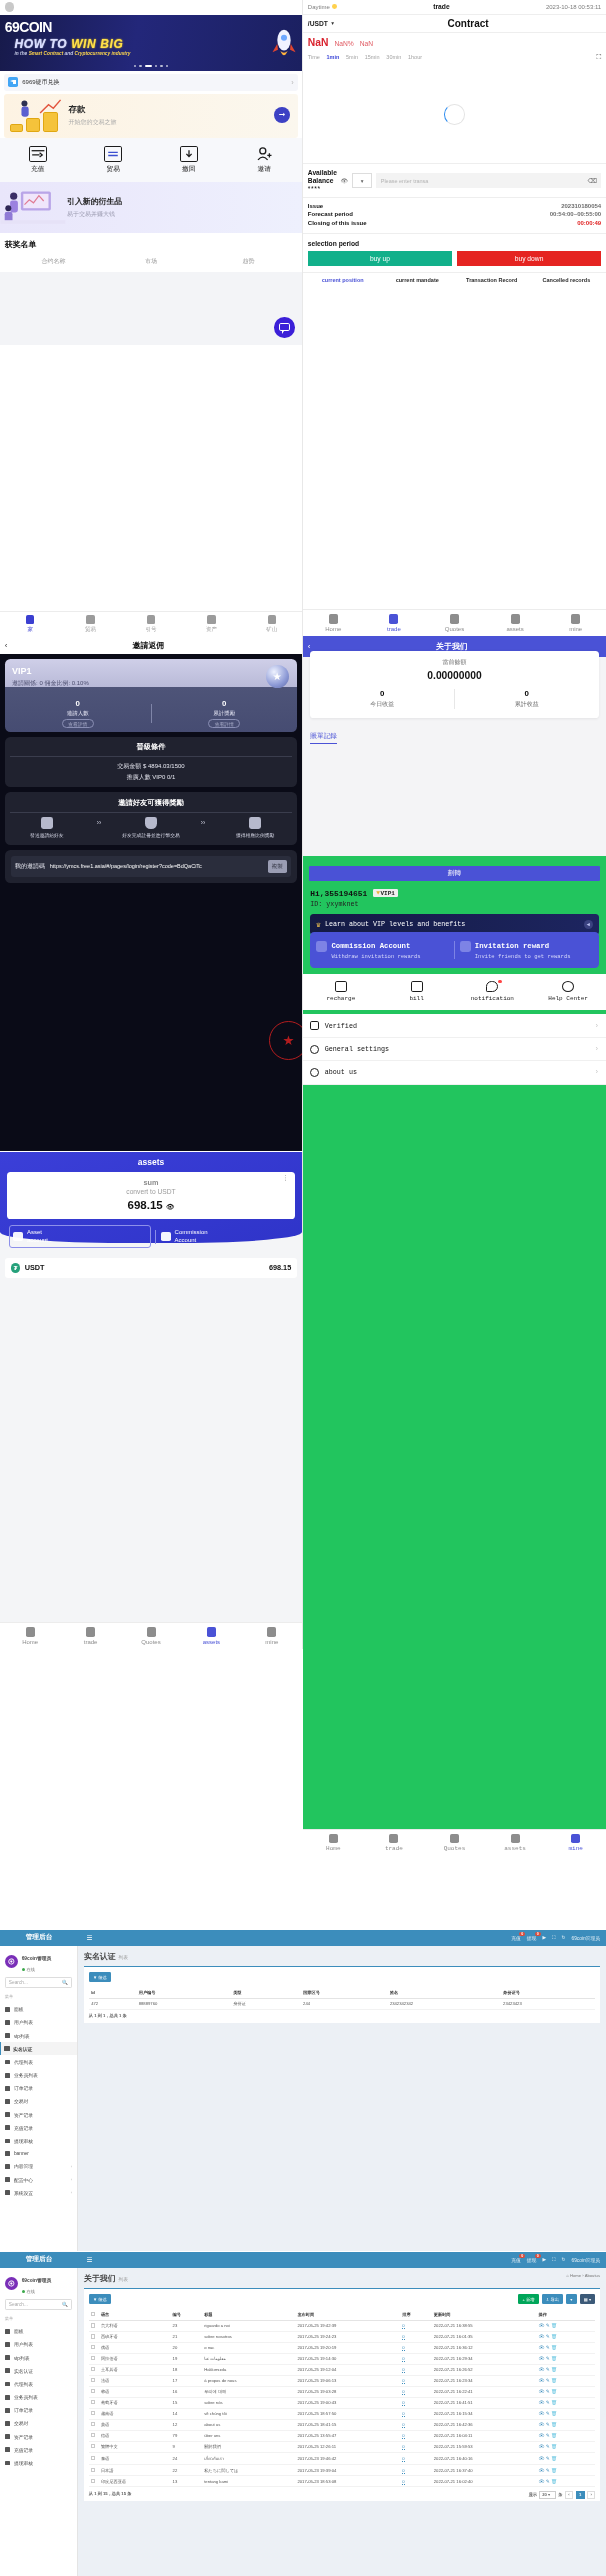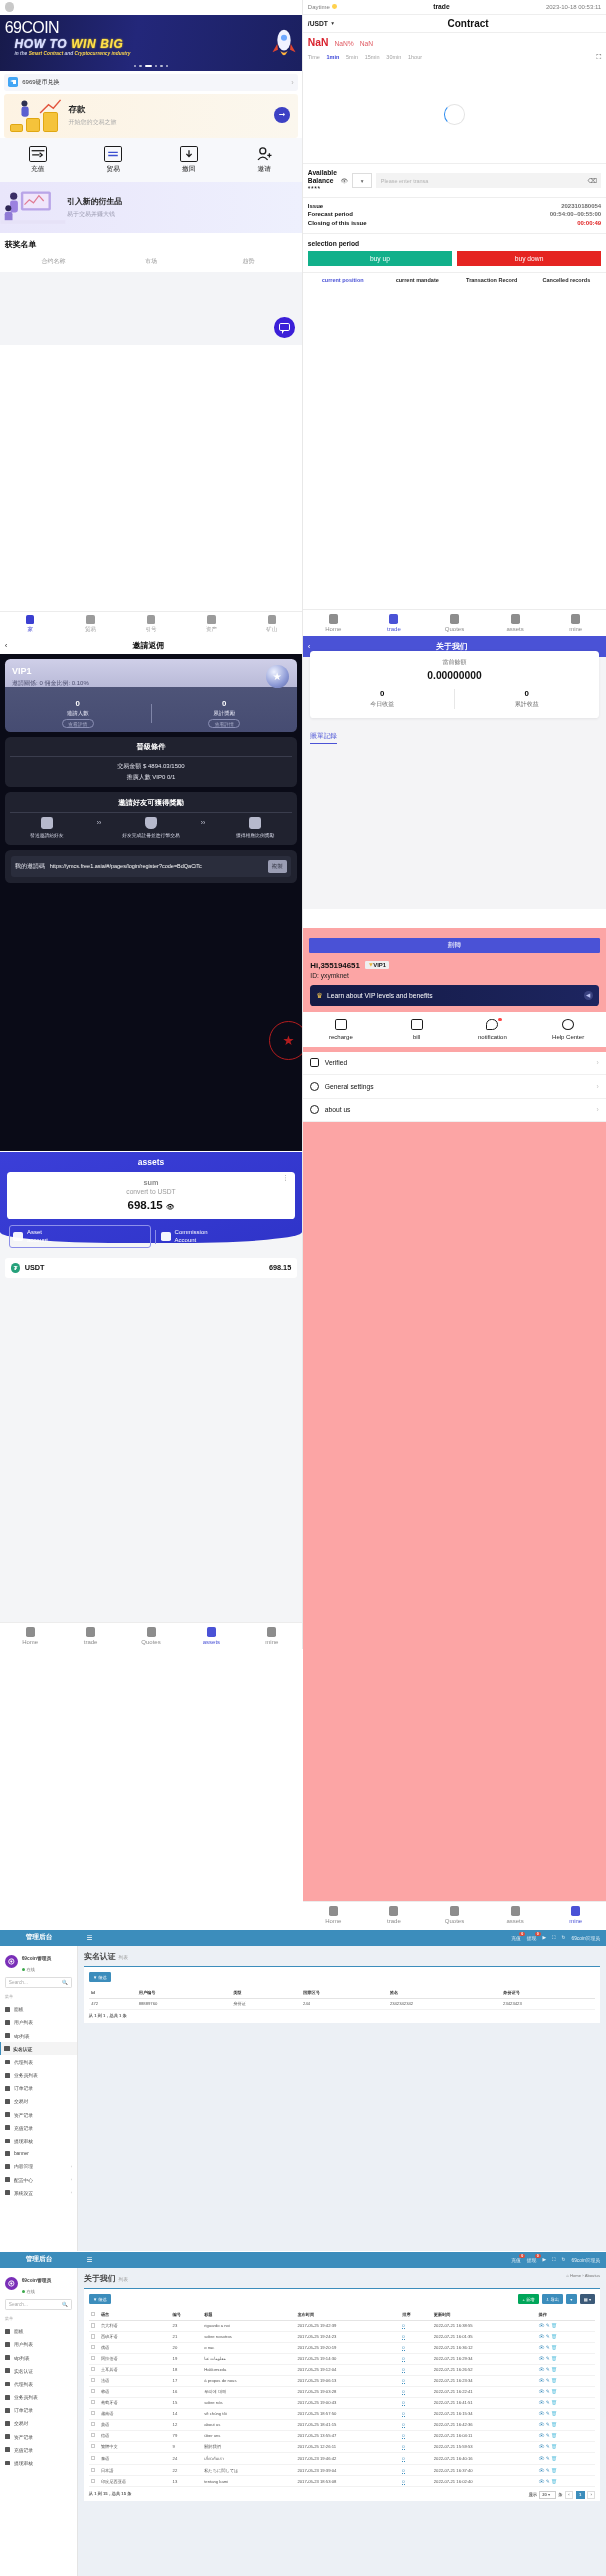--- a/index.html
+++ b/index.html
@@ -7,21 +7,21 @@
   .panel{position:absolute;}
   .L{left:0;width:303px;}
   .R{left:303px;width:303px;}
 
   
   #home{top:0;height:636px;background:#fff;border-right:0.6px solid #e8e8e8;overflow:hidden;}
   .statusbar{height:14.5px;display:flex;align-items:center;padding:0 4.8px;background:#fff;}
   .avatar-sm{width:9.7px;height:9.7px;border-radius:50%;background:#c9c9c9;position:relative;}
   .avatar-sm::after{content:"";position:absolute;left:1.8px;top:4.8px;width:6px;height:4.2px;border-radius:3px 3px 0 0;background:#c9c9c9;}
   .banner{height:56px;background:linear-gradient(100deg,#171a4a 0%,#23277a 45%,#1b2060 100%);position:relative;overflow:hidden;}
-  .banner .logo{position:absolute;left:4.8px;top:4.2px;color:#fff;font-weight:normal;font-size:16px;letter-spacing:-0.6px;text-align:right;}
+  .banner .logo{position:absolute;left:4.8px;top:4.2px;color:#fff;font-weight:bold;font-size:14px;letter-spacing:-0.6px;text-align:right;}
   .banner .bigtxt{position:absolute;left:14.5px;top:22px;font-size:12px;font-weight:bold;font-style:italic;color:#d7dcff;text-shadow:0 0 1.2px #fff;letter-spacing:0.6px;}
   .banner .bigtxt .y{color:#ffe14d;text-shadow:0 0 1.8px #ffd000;}
   .banner .subtxt{position:absolute;left:14.5px;top:36px;font-size:4.8px;color:#c8cde8;font-style:italic;font-weight:bold;}
   .banner .subtxt .y{color:#ffd84d;}
   .dots{position:absolute;bottom:3.6px;left:0;right:0;display:flex;justify-content:center;gap:3px;}
   .dots i{width:2.4px;height:2.4px;border-radius:1.2px;background:#b9bdd4;display:block;}
   .dots i.on{width:7.3px;background:#fff;}
   .rocket{position:absolute;right:3.6px;top:13.3px;width:28px;height:40px;}
   .notice{margin:3px 3.6px;height:17px;background:#f5f6fa;border-radius:2.4px;display:flex;align-items:center;padding:0 4.8px;gap:4.2px;}
   .spk{width:9.7px;height:9.7px;border-radius:1.8px;background:#43a6f5;position:relative;flex:none;}
@@ -155,21 +155,21 @@
   .acct2 .a{flex:1;display:flex;align-items:center;gap:3.6px;font-size:6px;line-height:1.25;}
   .acct2 .a.box{border:0.6px solid #8d90ea;border-radius:3px;padding:3px 3.6px;}
   .acct2 .vsep2{width:0.6px;height:14.5px;background:#8a8de8;margin:0 4.8px;}
   .acct2 .ai{width:10.3px;height:9px;background:#fff;border-radius:1.8px;flex:none;opacity:.95;}
   .coinrow{margin:14.5px 4.8px 0;background:#fff;border-radius:3px;display:flex;align-items:center;padding:5.5px 6px;}
   .coinrow .cico{width:9.7px;height:9.7px;border-radius:50%;background:#26a17b;color:#fff;font-size:6px;display:flex;align-items:center;justify-content:center;font-weight:bold;margin-right:4.2px;}
   .coinrow .cn{font-size:7.3px;font-weight:bold;color:#111;flex:1;}
   .coinrow .cv{font-size:7.3px;font-weight:bold;color:#111;}
 
   
-  #mine{top:928px;height:1000px;background:#fca5a5;overflow:hidden;}
+  #mine{top:856px;height:1000px;background:#22c55e;overflow:hidden;font-family:Liberation Mono, monospace;}
   .transferbtn{margin:9.7px 6px 0;height:15.8px;background:#4a52d6;color:#fff;display:flex;align-items:center;justify-content:center;font-size:6.7px;border-radius:1.2px;}
   .userline{padding:7.3px 7.3px 0;display:flex;align-items:center;gap:5.5px;}
   .userline .hi{font-size:7.9px;font-weight:bold;color:#111;}
   .vipchip{background:#efefef;padding:0.6px 3px;border-radius:1.2px;font-size:6px;font-weight:bold;color:#222;}
   .vipchip .y{color:#e8b33a;}
   .idline{padding:2.4px 7.3px 0;font-size:6.7px;color:#222;}
   .vipbanner{margin:6px 7.3px 0;height:20.6px;border-radius:3.6px;background:linear-gradient(90deg,#141a44,#1d2560);display:flex;align-items:center;padding:0 6px;gap:4.2px;color:#fff;font-size:6.7px;}
   .crown{color:#f3c550;font-size:7.3px;}
   .vipbanner .go{margin-left:auto;width:9px;height:9px;border-radius:50%;background:#3a4280;color:#b9c0f0;font-size:5.5px;display:flex;align-items:center;justify-content:center;}
   .twocard{margin:-2.4px 7.3px 0;background:#4a52d6;border-radius:4.2px;display:flex;padding:7.3px 6px;color:#fff;}
@@ -628,20 +628,31 @@
     <span class="vipchip"><span class="y">⯆</span><span>VIP1</span></span>
   </div>
   <div class="idline">ID: yxymknet</div>
 
   <div class="vipbanner">
     <span class="crown">♛</span>
     <span>Learn about VIP levels and benefits</span>
     <span class="go">◀</span>
   </div>
 
+  <div class="twocard">
+    <div class="c">
+      <span class="ic"></span>
+      <span><span class="t1">Commission Account</span><span class="t2" style="display:block">Withdraw invitation rewards</span></span>
+    </div>
+    <div class="sep"></div>
+    <div class="c">
+      <span class="ic"></span>
+      <span><span class="t1">Invitation reward</span><span class="t2" style="display:block">Invite friends to get rewards</span></span>
+    </div>
+  </div>
 
   <div class="quick4">
     <div class="q">
       <div class="qi2"></div>
       <div class="ql">recharge</div>
     </div>
     <div class="q">
       <div class="qi2"></div>
       <div class="ql">bill</div>
     </div>

